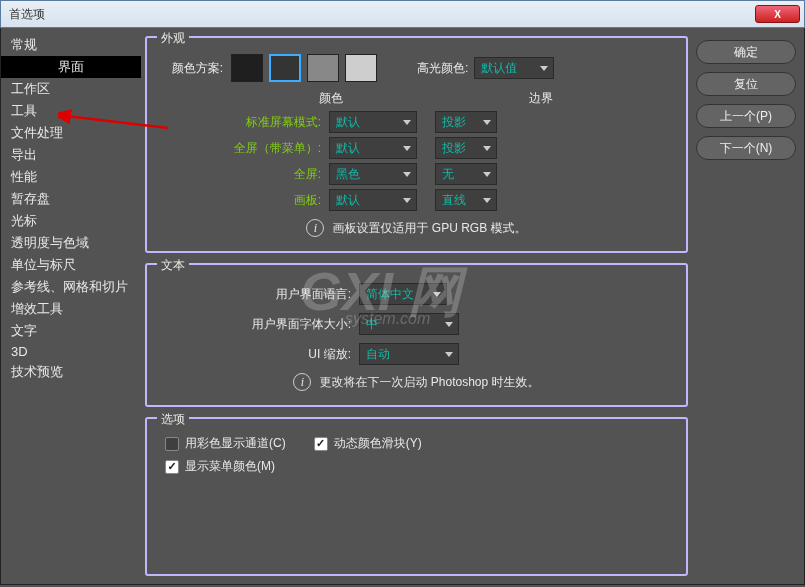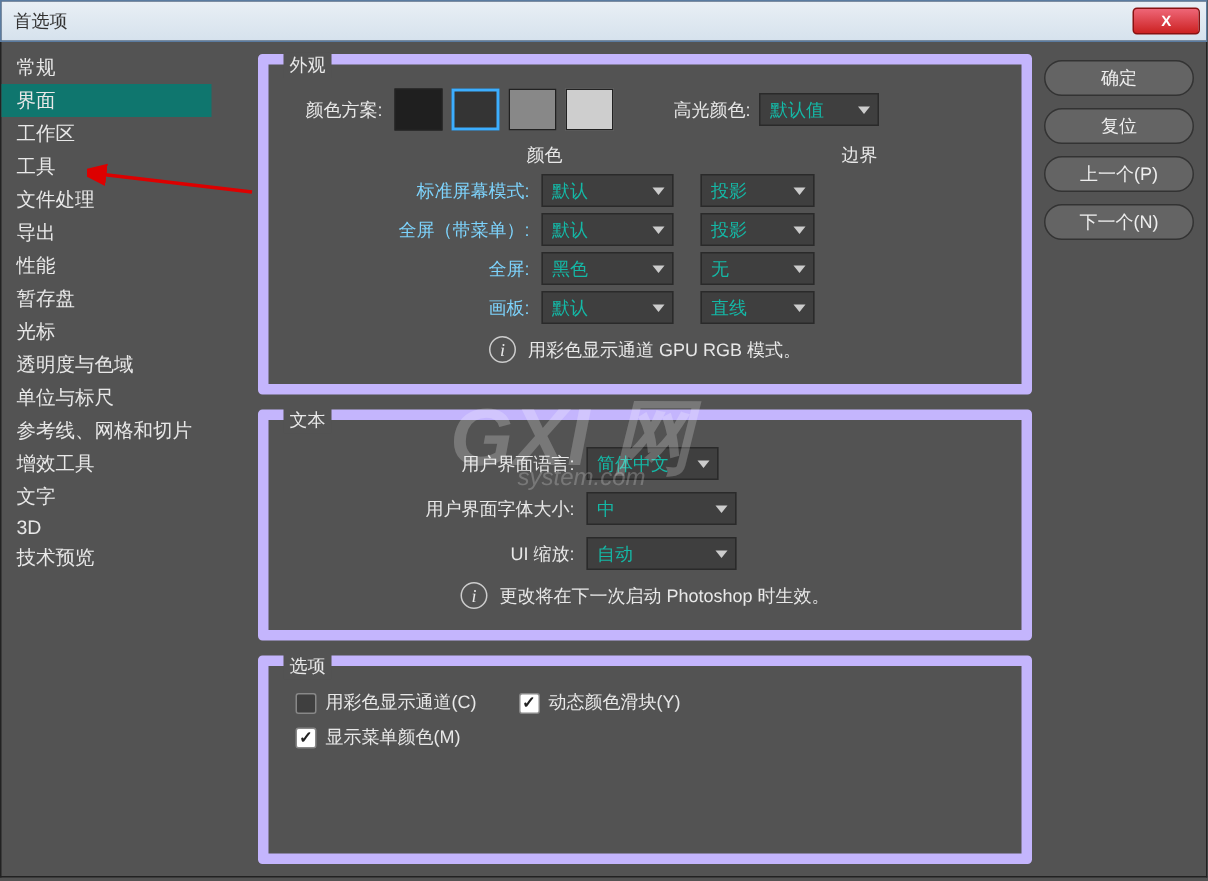--- a/index.html
+++ b/index.html
@@ -6,47 +6,47 @@
     body { background: #535353; width: 805px; height: 587px; overflow: hidden; }
     
     .titlebar { background: linear-gradient(to bottom, #e9eff5, #d6e2ed); height: 28px; border: 1px solid #5a7ba0; display: flex; align-items: center; padding: 0 4px; justify-content: space-between; }
     .titlebar-title { font-size: 12px; color: #333; padding-left: 4px; }
     .close-btn { width: 45px; height: 18px; background: linear-gradient(to bottom, #e67, #c22); border: 1px solid #811; border-radius: 3px; color: white; font-size: 10px; display: flex; align-items: center; justify-content: center; cursor: pointer; font-weight: bold; }
     
     .main-area { display: flex; height: 557px; background: #535353; border: 1px solid #222; border-top: none; }
     
     .sidebar { width: 140px; padding: 6px 0; }
     .sidebar-item { padding: 2px 10px; font-size: 13px; color: #e8e8e8; cursor: pointer; }
-    .sidebar-item.selected { background: #0f766e; }
+    .sidebar-item.selected { background: #000000; text-align: center; }
     
     .content { flex: 1; padding: 8px 8px 8px 4px; display: flex; gap: 8px; }
     .panels { flex: 1; display: flex; flex-direction: column; gap: 10px; }
     
-    .fieldset { border: 7px solid #c4b5fd; border-radius: 3px; padding: 10px 14px 14px; position: relative; margin-left: 27px; }
+    .fieldset { border: 2px solid #c4b5fd; border-radius: 3px; padding: 10px 14px 14px; position: relative; }
     .fieldset-legend { position: absolute; top: -8px; left: 10px; background: #535353; padding: 0 4px; font-size: 12px; color: #e8e8e8; }
     
     .row { display: flex; align-items: center; margin: 6px 0; font-size: 12px; color: #e8e8e8; }
     .row-label { text-align: right; margin-right: 8px; }
     
     .swatches { display: flex; gap: 6px; }
     .swatch { width: 32px; height: 28px; border: 1px solid #222; cursor: pointer; }
     .swatch.selected { border: 2px solid #3caeff; }
     
     .dropdown { background: #3f3f3f; border: 1px solid #2a2a2a; color: #14b8a6; font-size: 12px; height: 22px; padding: 0 18px 0 6px; position: relative; display: inline-flex; align-items: center; cursor: pointer; }
     .dropdown::after { content: ""; position: absolute; right: 5px; top: 8px; border-left: 4px solid transparent; border-right: 4px solid transparent; border-top: 5px solid #ccc; }
     
     .col-headers { display: flex; font-size: 12px; color: #e8e8e8; margin-top: 8px; }
     .col-headers span:first-child { width: 340px; text-align: center; }
     .col-headers span:last-child { width: 80px; text-align: center; }
     
     .mode-row { display: flex; align-items: center; margin: 4px 0; }
-    .mode-row .lbl { width: 160px; text-align: right; font-size: 12px; color: #7dd3fc; margin-right: 8px; }
+    .mode-row .lbl { width: 160px; text-align: right; font-size: 12px; color: #84cc16; margin-right: 8px; }
     .mode-row .dd1 { width: 88px; }
     .mode-row .gap { width: 18px; }
-    .mode-row .dd2 { width: 76px; }
+    .mode-row .dd2 { width: 62px; }
     
     .info-row { display: flex; align-items: center; justify-content: center; gap: 8px; font-size: 12px; color: #e8e8e8; margin-top: 8px; }
     .info-icon { width: 18px; height: 18px; border: 1.5px solid #ccc; border-radius: 50%; display: flex; align-items: center; justify-content: center; font-size: 12px; font-style: italic; font-family: serif; }
     
     .text-row { display: flex; align-items: center; margin: 8px 0; }
     .text-row .lbl { width: 190px; text-align: right; font-size: 12px; color: #e8e8e8; margin-right: 8px; }
     
     .check-row { display: flex; align-items: flex-end; gap: 28px; font-size: 12px; color: #e8e8e8; margin: 6px 0 6px 4px; }
     .check-item { display: flex; align-items: center; gap: 6px; }
     .checkbox { width: 14px; height: 14px; border: 1px solid #888; background: #3f3f3f; border-radius: 2px; display: inline-flex; align-items: center; justify-content: center; cursor: pointer; }
@@ -134,21 +134,21 @@
             </div>
             <div class="mode-row">
               <span class="lbl">画板:</span>
     <div class="dropdown dd1">默认</div>
     <span class="gap"></span>
     <div class="dropdown dd2">直线</div>
             </div>
           </div>
         <div class="info-row">
           <span class="info-icon">i</span>
-          <span>用彩色显示通道 GPU RGB 模式。</span>
+          <span>画板设置仅适用于 GPU RGB 模式。</span>
         </div>
       </div>
 
       <div class="fieldset">
         <div class="fieldset-legend">文本</div>
         <div id="text-rows">
             <div class="text-row">
               <span class="lbl">用户界面语言:</span>
     <div class="dropdown" style="width:88px">简体中文</div>
             </div>

